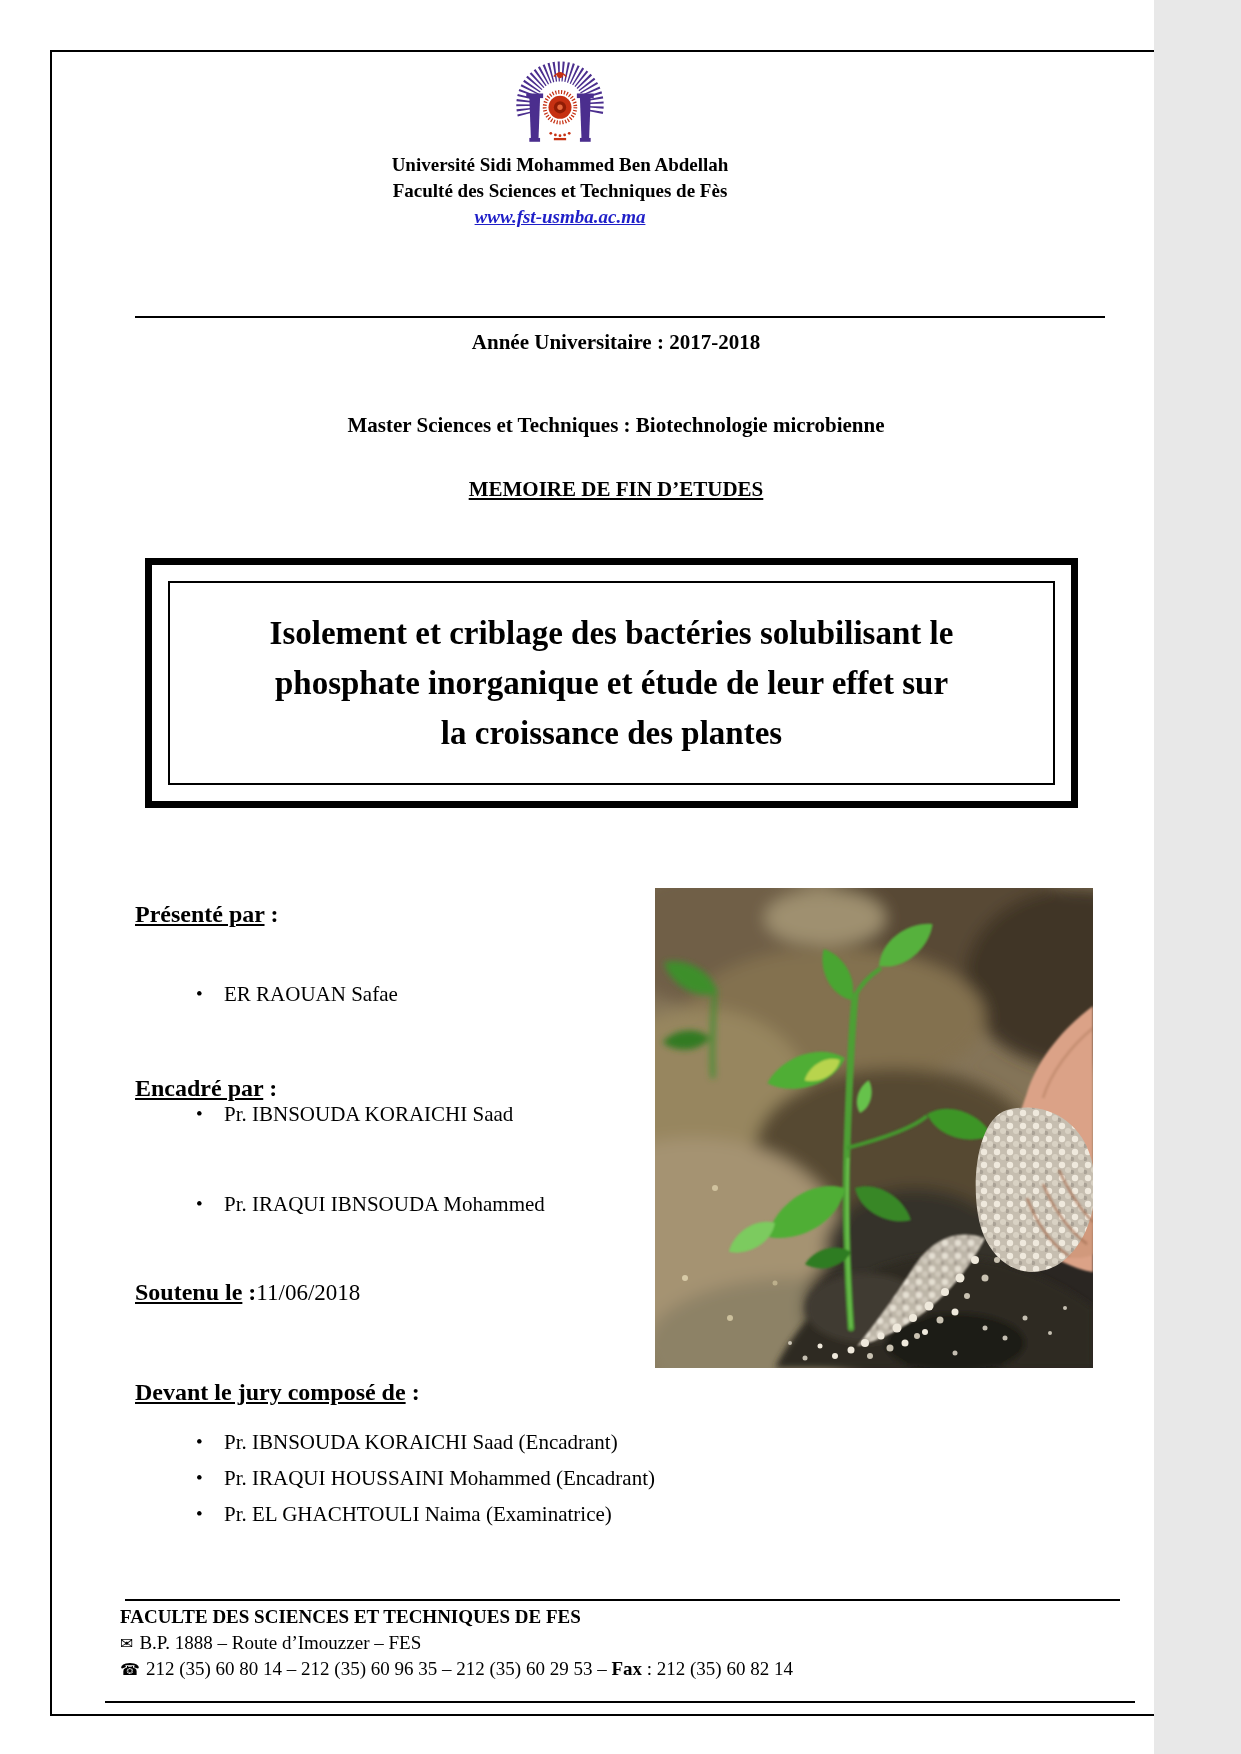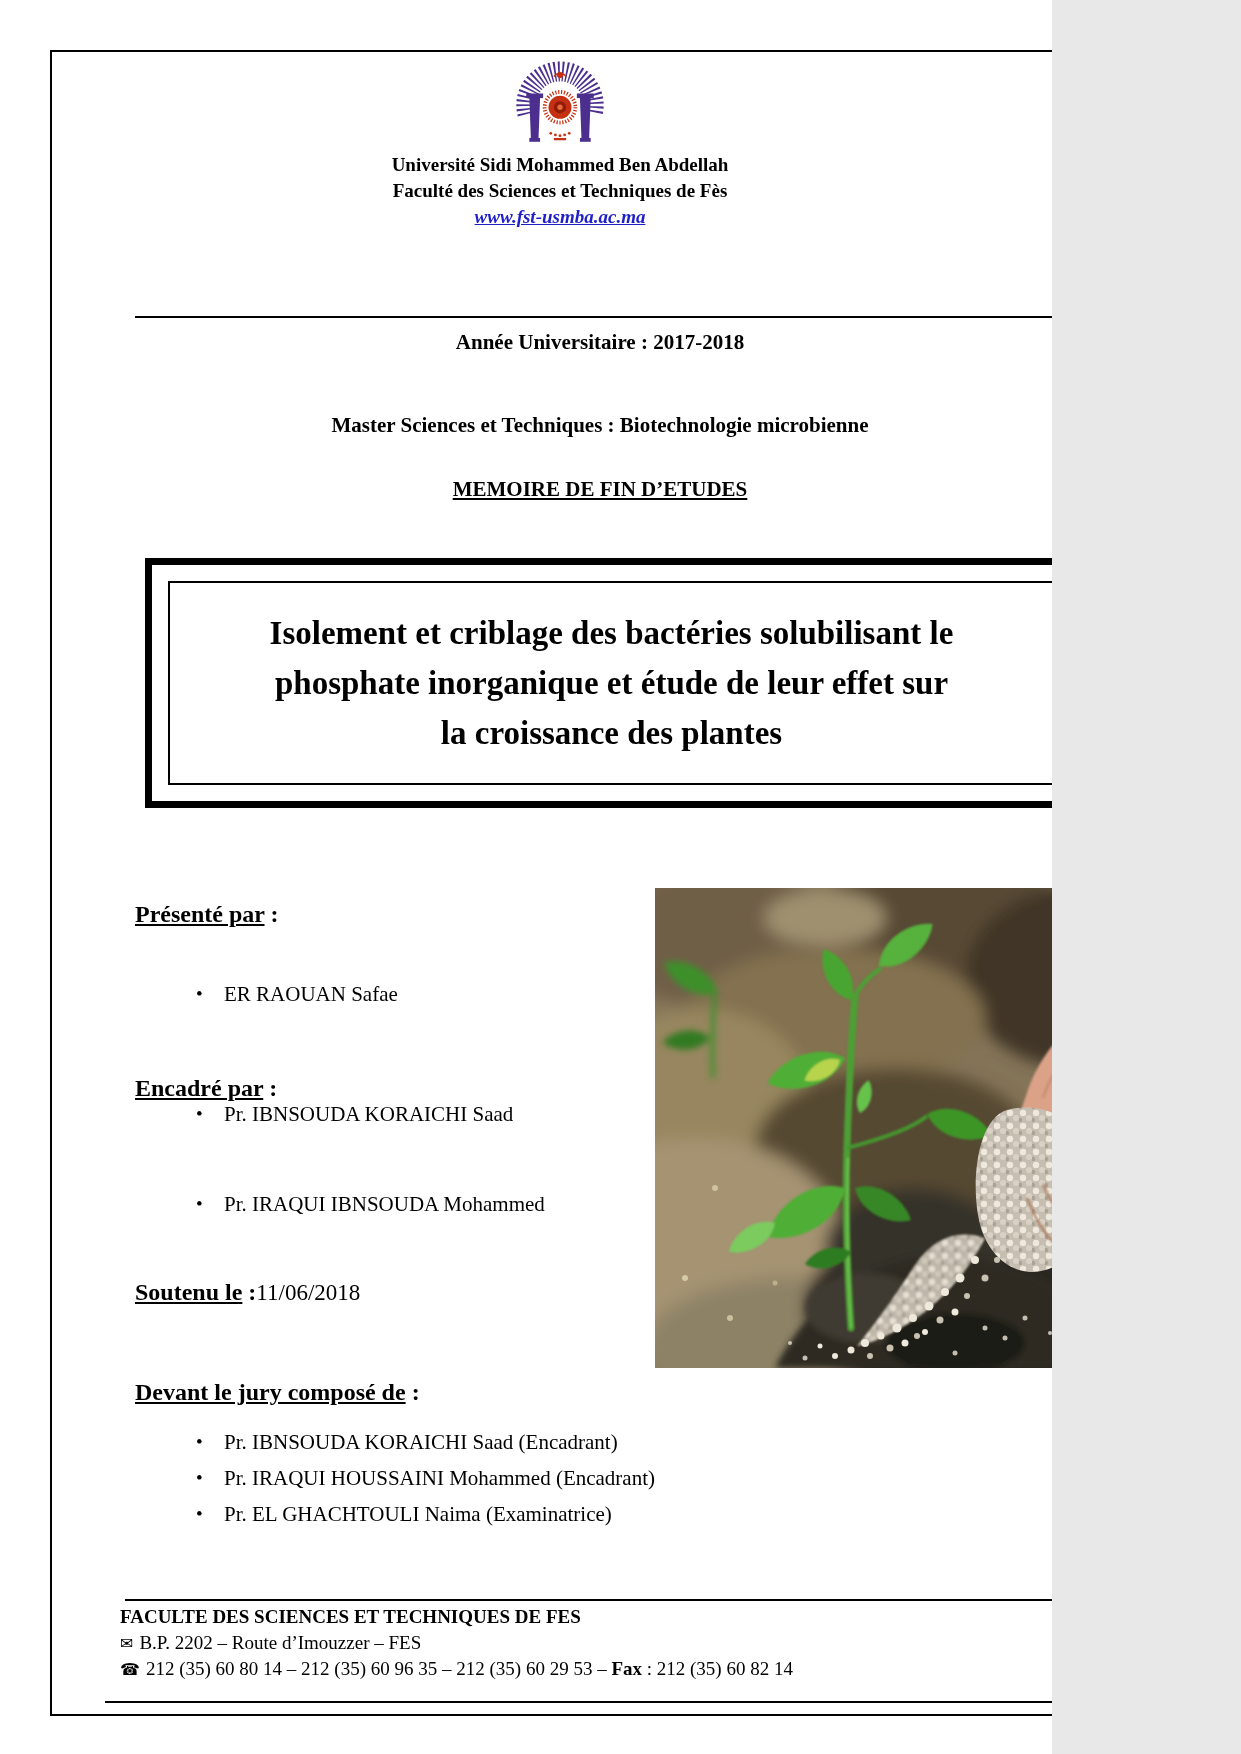--- a/index.html
+++ b/index.html
@@ -1,31 +1,31 @@
 <!DOCTYPE html>
 <html><head>
 <meta charset="utf-8">
 <style>
   html,body{margin:0;padding:0;background:#e8e8e8;}
-  .page{position:relative;width:1052px;height:1754px;background:#ffffff;overflow:hidden;
+  .page{position:relative;width:1154px;height:1754px;background:#ffffff;overflow:hidden;
         font-family:"Liberation Serif", serif;color:#000;}
   .frame{position:absolute;left:50px;top:50px;width:1137px;height:1662px;border:2px solid #000;}
 
   .header{position:absolute;left:135px;top:52px;width:850px;text-align:center;}
   .logo{width:92px;height:96px;margin:0 auto 4px auto;}
   .univ{font-size:19px;font-weight:bold;line-height:26px;}
   .site{display:inline-block;font-size:19px;font-weight:bold;font-style:italic;
         text-decoration:underline;color:#1f1fc8;margin-top:2px;cursor:pointer;}
 
   .rule{position:absolute;height:2px;background:#000;}
   .rule-top{left:135px;top:316px;width:970px;}
   .rule-f1{left:125px;top:1599px;width:995px;}
   .rule-f2{left:105px;top:1701px;width:1030px;}
 
-  .centerline{position:absolute;left:120px;width:960px;text-align:center;
+  .centerline{position:absolute;left:136px;width:960px;text-align:center;
               font-weight:bold;font-size:21px;line-height:30px;}
   .annee{top:327px;}
   .master{top:410px;}
   .memoire{top:474px;}
   .u{text-decoration:underline;}
 
   .title-box{position:absolute;left:145px;top:558px;width:933px;height:250px;
              border:7px solid #000;box-sizing:border-box;padding:16px;background:#fff;}
   .title-inner{width:100%;height:100%;border:2px solid #000;box-sizing:border-box;
                display:flex;flex-direction:column;justify-content:center;
@@ -256,20 +256,20 @@
     <span class="dot">•</span><span>Pr. IRAQUI HOUSSAINI Mohammed (Encadrant)</span>
   </div>
   <div class="li li-6">
     <span class="dot">•</span><span>Pr. EL GHACHTOULI Naima (Examinatrice)</span>
   </div>
 
   <div class="rule rule-f1"></div>
   <div class="footer">
     <div class="f-title">FACULTE DES SCIENCES ET TECHNIQUES DE FES</div>
     <div class="f-line">
-      <span class="f-icon">✉</span><span>B.P. 2202 – Route d’Imouzzer – FES</span>
+      <span class="f-icon">✉</span><span>B.P. 1888 – Route d’Imouzzer – FES</span>
     </div>
     <div class="f-line">
       <span class="f-icon">☎</span><span>212 (35) 60 80 14 – 212 (35) 60 96 35 – 212 (35) 60 29 53 – </span><span class="f-bold">Fax</span><span> : 212 (35) 60 82 14</span>
     </div>
   </div>
   <div class="rule rule-f2"></div>
 </div>
 
 </body></html>

